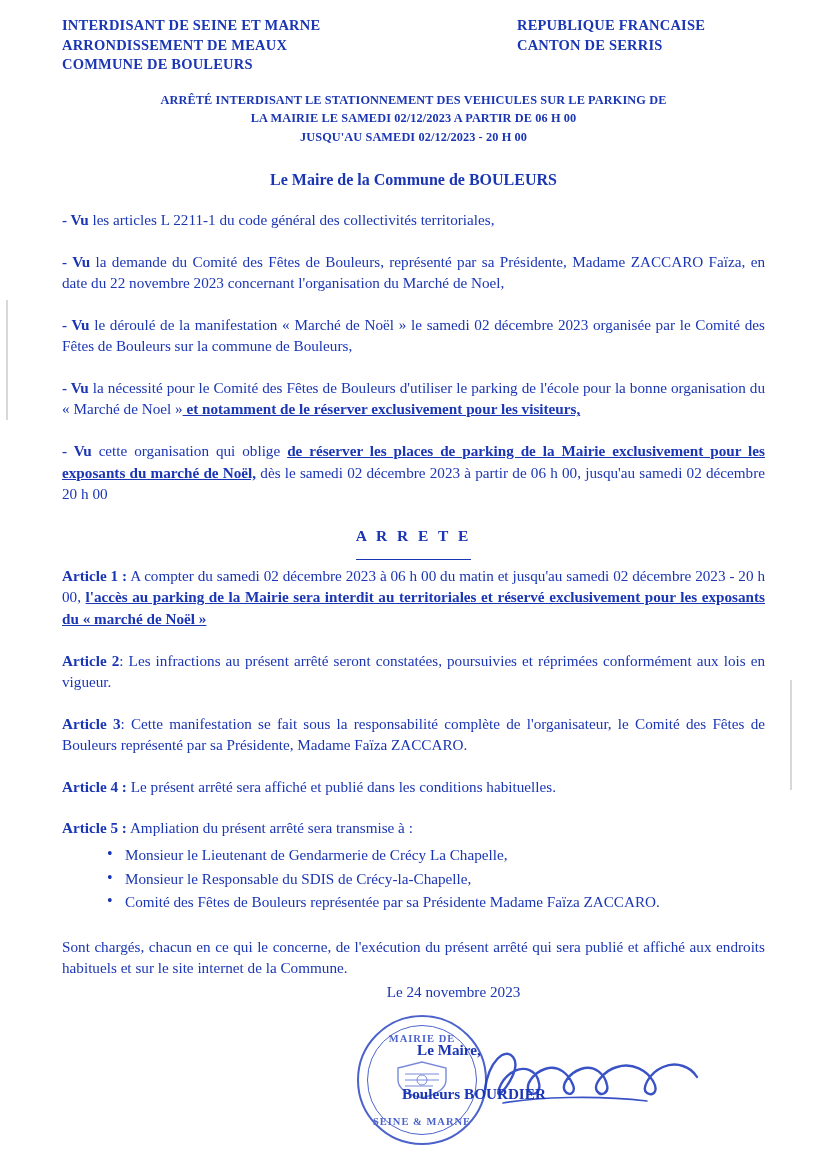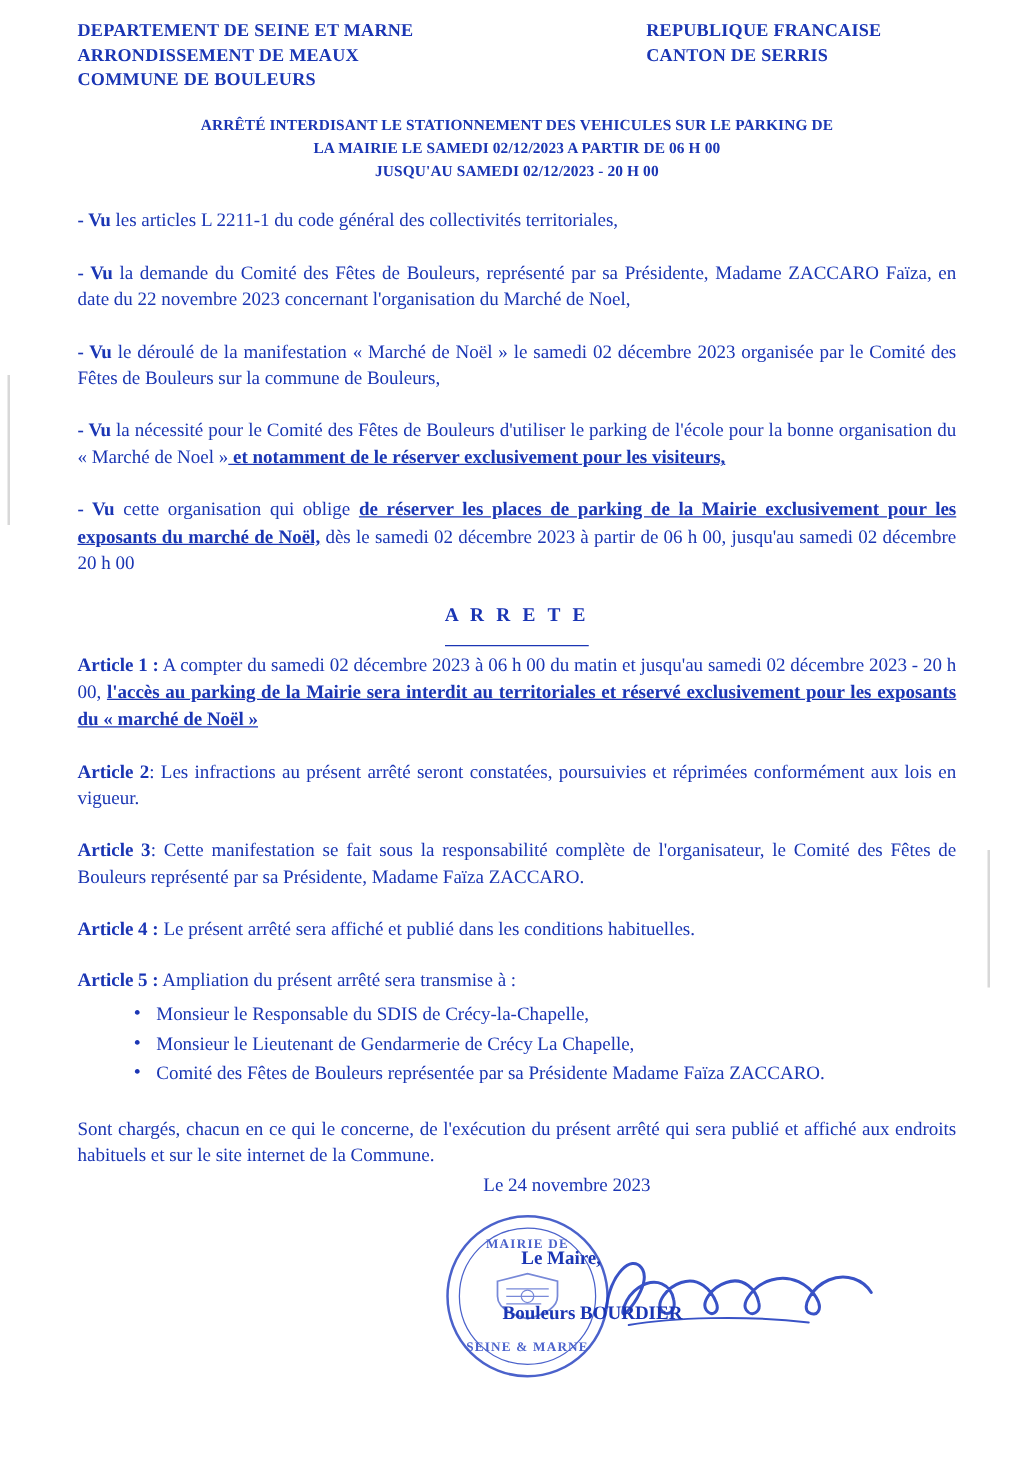--- a/index.html
+++ b/index.html
@@ -205,37 +205,38 @@
 
 <div class="page">
 
   <div class="edge-mark" style="left:6px;top:300px;width:2px;height:120px;"></div>
   <div class="edge-mark" style="left:790px;top:680px;width:2px;height:110px;"></div>
 
   <div class="content">
 
     <div class="letterhead">
       <div class="left">
-        <div>DEPARTEMENT DE SEINE ET MARNE</div>
+        <div>INTERDISANT DE SEINE ET MARNE</div>
         <div>ARRONDISSEMENT DE MEAUX</div>
         <div>COMMUNE DE BOULEURS</div>
       </div>
       <div class="right">
         <div>REPUBLIQUE FRANCAISE</div>
         <div>CANTON DE SERRIS</div>
       </div>
     </div>
 
 
     <div class="subtitle">
       <div>ARRÊTÉ INTERDISANT LE STATIONNEMENT DES VEHICULES SUR LE PARKING DE</div>
       <div>LA MAIRIE LE SAMEDI  02/12/2023 A PARTIR DE 06 H 00</div>
       <div>JUSQU'AU SAMEDI 02/12/2023 - 20 H 00</div>
     </div>
 
+    <div class="mayor-line">Le Maire de la Commune de BOULEURS</div>
 
     <p class="body">
       <b>- Vu</b><span> les articles L 2211-1 du code général des collectivités territoriales,</span>
     </p>
 
     <p class="body">
       <b>- Vu</b><span> la demande du Comité des Fêtes de Bouleurs, représenté par sa Présidente, Madame ZACCARO Faïza, en date du 22 novembre 2023 concernant l'organisation du Marché de Noel,</span>
     </p>
 
     <p class="body">
@@ -268,22 +269,22 @@
 
     <p class="body">
       <b>Article 4 :</b><span> Le présent arrêté sera affiché et publié dans les conditions habituelles.</span>
     </p>
 
     <p class="body">
       <b>Article 5 :</b><span> Ampliation du présent arrêté sera transmise à :</span>
     </p>
 
     <ul class="amp">
+      <li>Monsieur le Lieutenant de Gendarmerie de Crécy La Chapelle,</li>
       <li>Monsieur le Responsable du SDIS de Crécy-la-Chapelle,</li>
-      <li>Monsieur le Lieutenant de Gendarmerie de Crécy La Chapelle,</li>
       <li>Comité des Fêtes de Bouleurs représentée par sa Présidente Madame Faïza ZACCARO.</li>
     </ul>
 
     <div class="closing">Sont chargés, chacun en ce qui le concerne, de l'exécution du présent arrêté qui sera publié et affiché aux endroits habituels et sur le site internet de la Commune.</div>
 
     <div class="date-line">Le 24 novembre 2023</div>
 
     <div class="signature-block">
 
       <div class="stamp">

